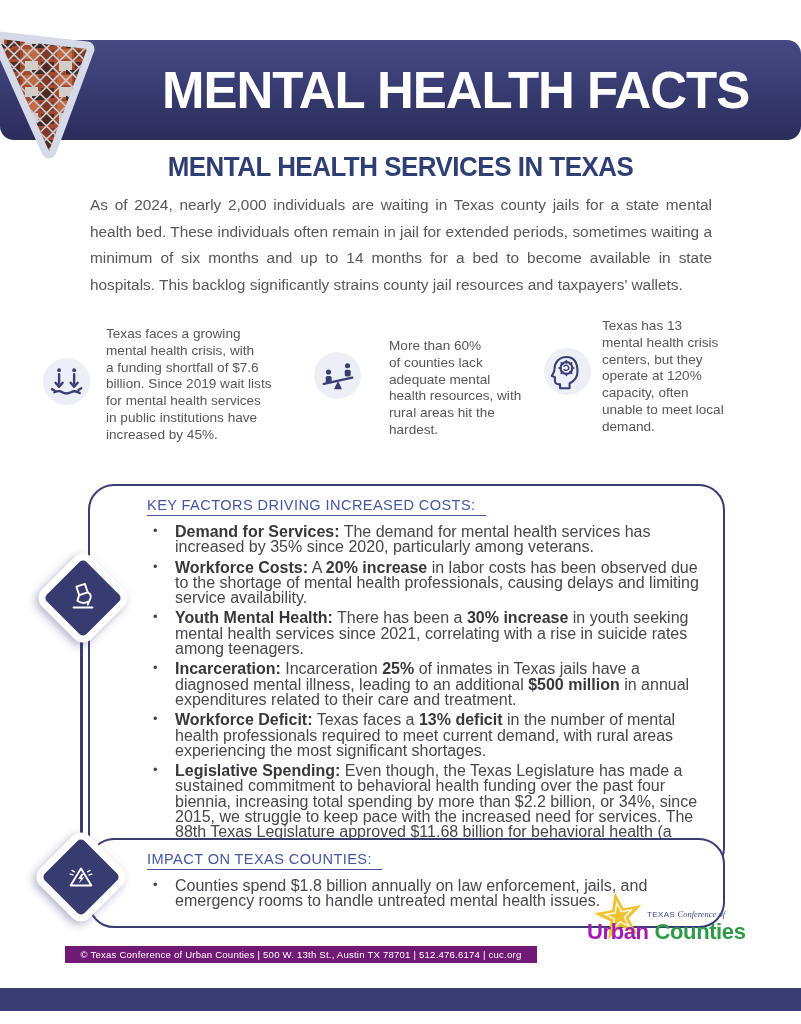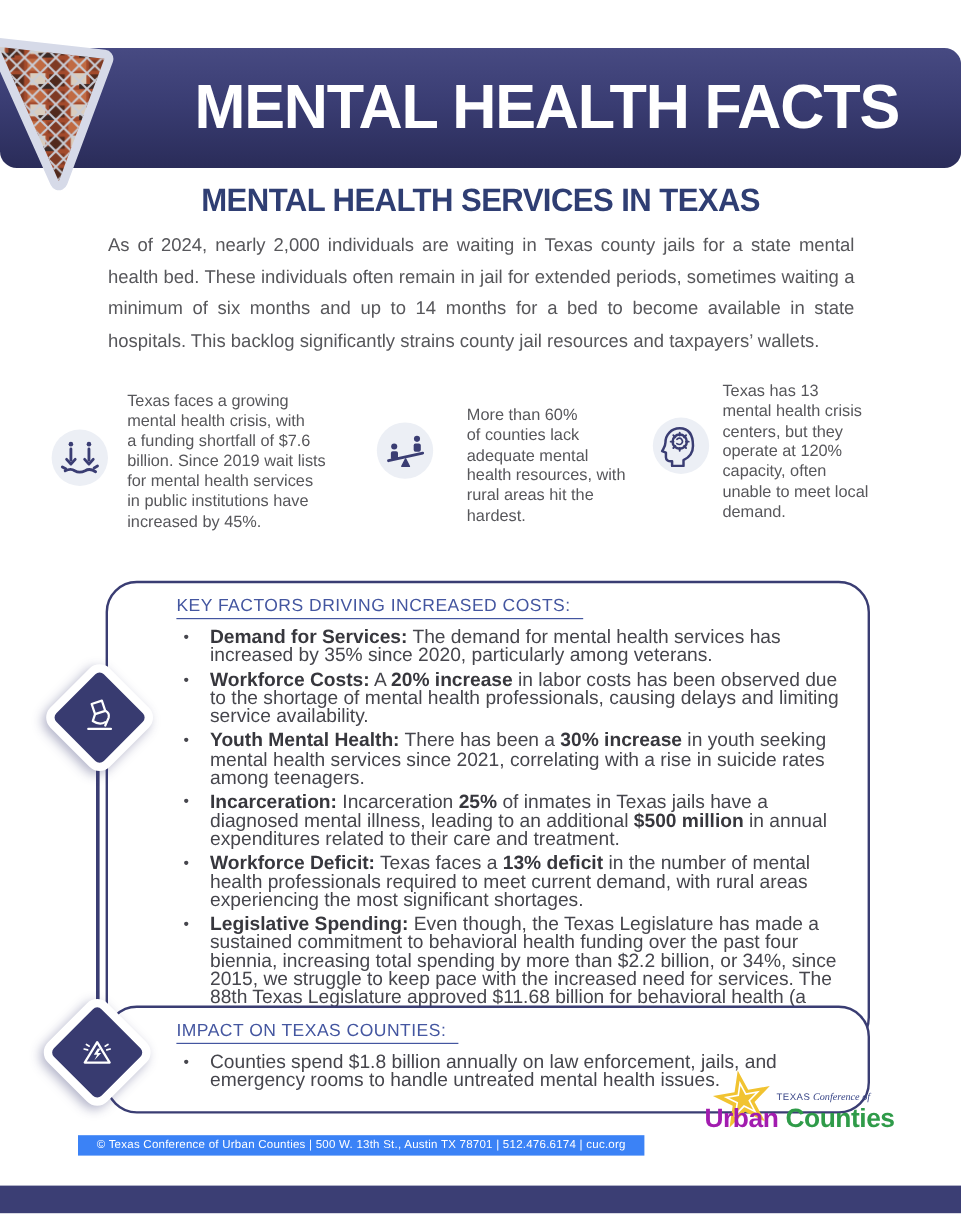--- a/index.html
+++ b/index.html
@@ -50,21 +50,21 @@
   .connector{position:absolute;left:80px;top:598px;width:3.4px;height:280px;background:#3a3d73;z-index:1;}
   .diamond{position:absolute;width:56px;height:56px;background:#383b70;border:7px solid #ffffff;
      border-radius:12px;transform:rotate(45deg);z-index:2;
      box-shadow:0 4px 9px rgba(58,61,115,.38);}
   .d1{left:48px;top:563px;}
   .d2{left:46px;top:842px;}
   .diamond .dicon{position:absolute;inset:0;display:flex;align-items:center;justify-content:center;
      transform:rotate(-45deg);}
 
   
-  .footer-bar{position:absolute;left:65px;top:946px;width:472px;height:17px;background:#3b82f6;
+  .footer-bar{position:absolute;left:65px;top:946px;width:472px;height:17px;background:#701a75;
      color:#ffffff;font-size:9.6px;line-height:17px;text-align:center;letter-spacing:.2px;}
   .bottom-band{position:absolute;left:0;top:988px;width:801px;height:23px;background:#3b3e74;}
 
   
   .logo{position:absolute;left:585px;top:890px;width:180px;height:62px;}
   .logo-star{position:absolute;left:8px;top:0px;transform:rotate(-10deg);}
   .logo-top{position:absolute;left:62px;top:19px;white-space:nowrap;color:#3a4788;font-size:8px;}
   .logo-top .tx{font-weight:400;letter-spacing:.4px;}
   .logo-top .conf{font-family:"Liberation Serif",serif;font-style:italic;font-size:8.5px;}
   .logo-main{position:absolute;left:2px;top:29px;white-space:nowrap;font-weight:700;font-size:22px;letter-spacing:-.4px;}

